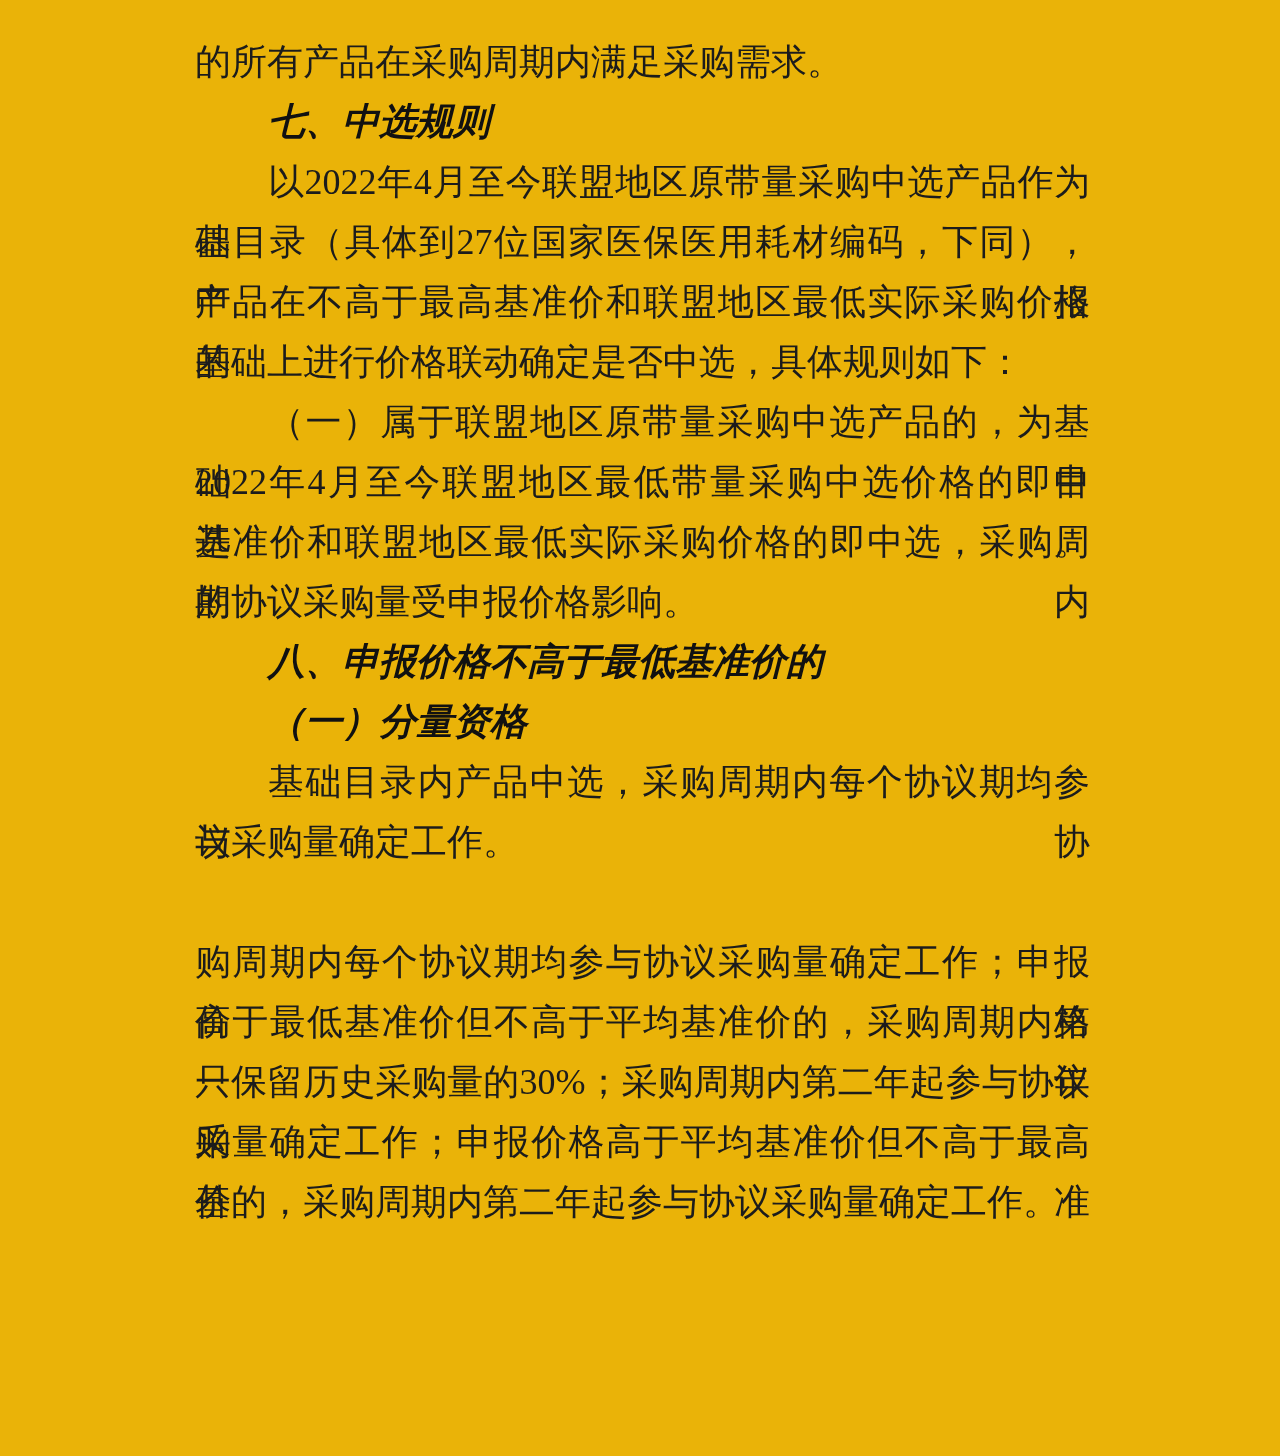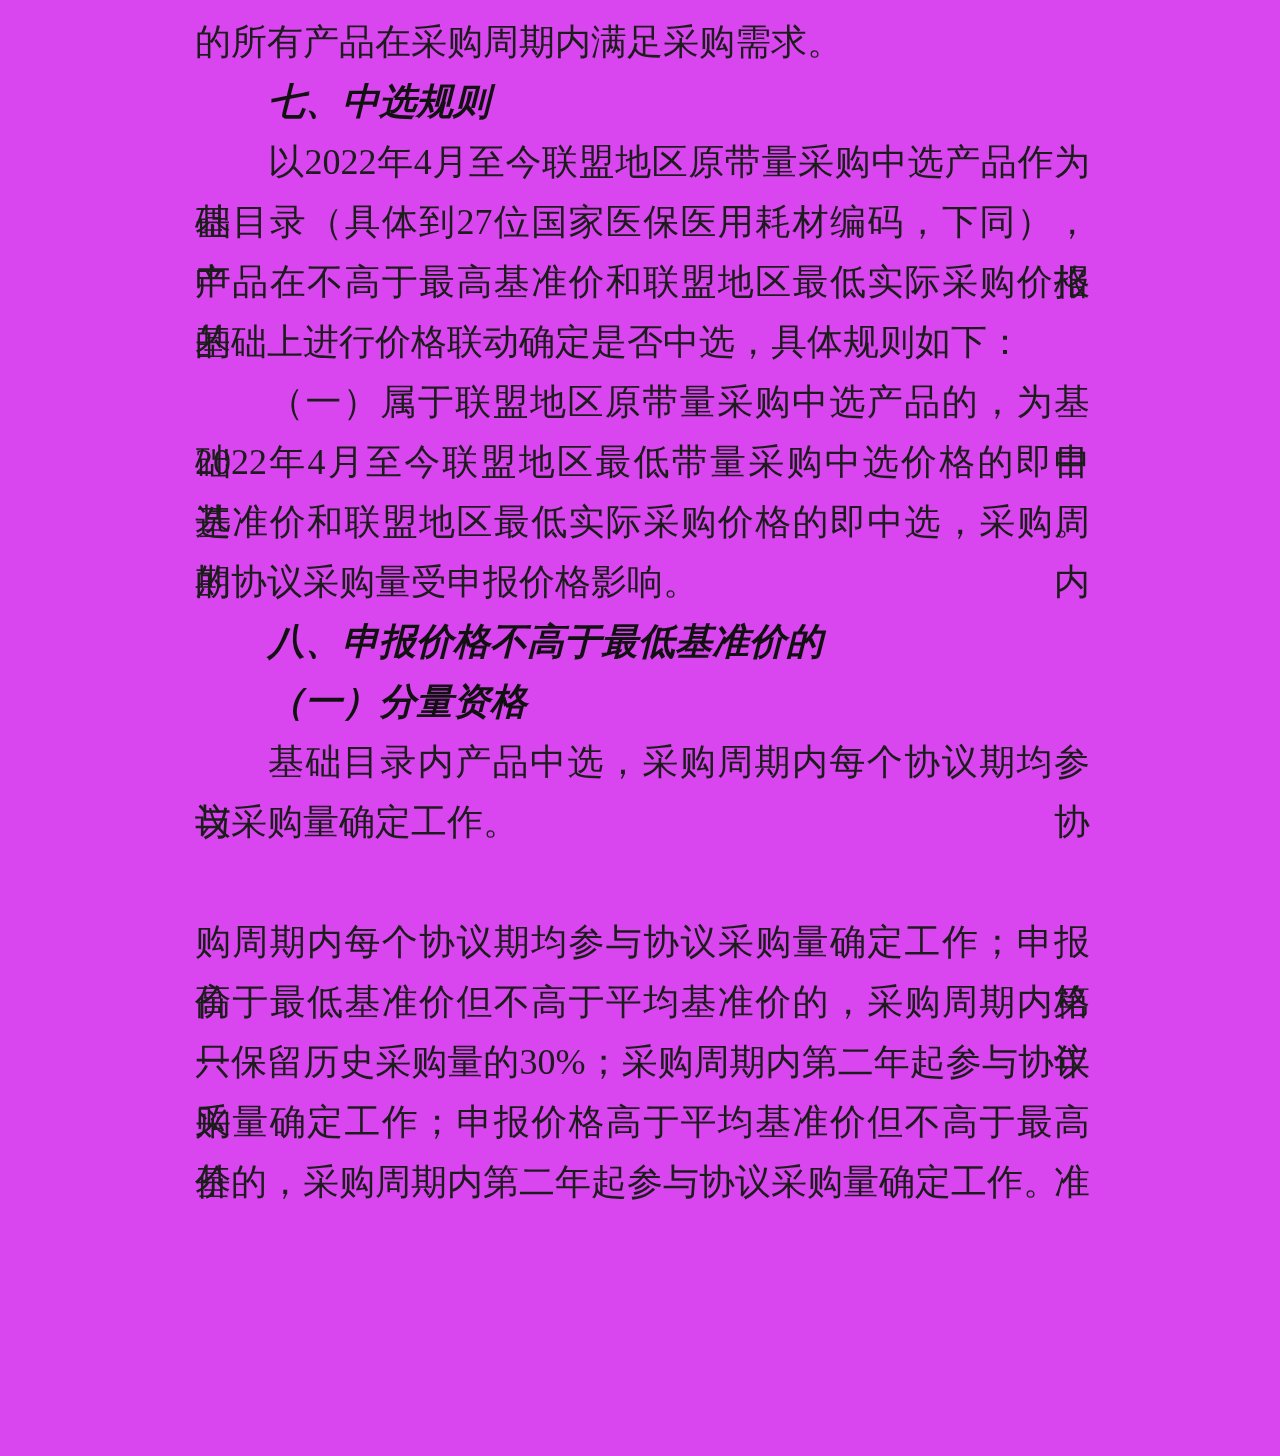--- a/index.html
+++ b/index.html
@@ -10,23 +10,23 @@
   body {
     width: 1280px;
     height: 1456px;
     overflow: hidden;
     font-family: "Liberation Serif", "DejaVu Serif", serif;
     color: #1c1c1c;
   }
   .page {
     width: 1280px;
     height: 1456px;
-    background: #d946ef;
+    background: #eab308;
     box-sizing: border-box;
-    padding-top: 12px;
+    padding-top: 32px;
     padding-left: 195px;
   }
   .textcol {
     width: 895px;
   }
   .line {
     height: 60px;
     line-height: 60px;
     font-size: 36px;
     white-space: nowrap;

